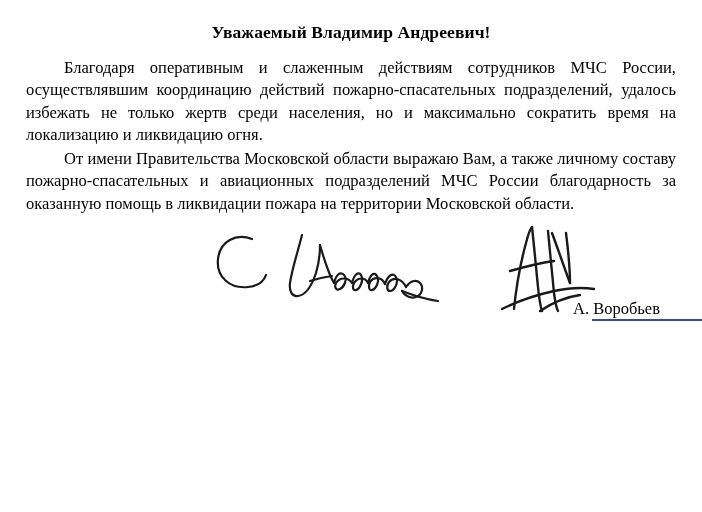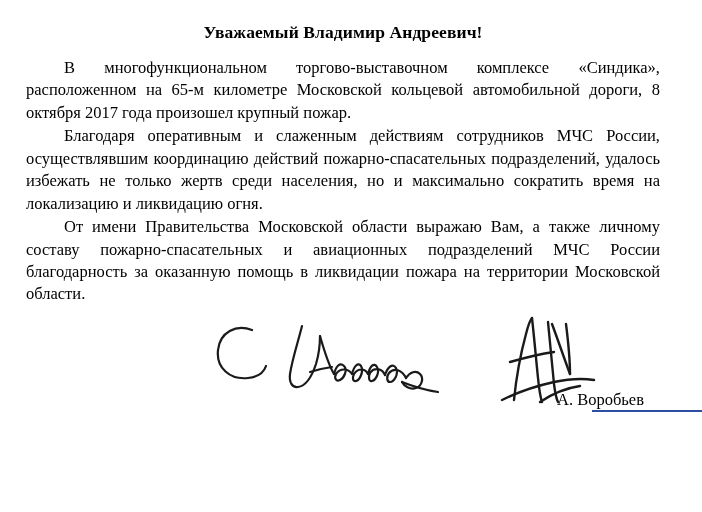--- a/index.html
+++ b/index.html
@@ -12,21 +12,21 @@
     background: #ffffff;
     font-family: "Liberation Serif", serif;
     color: #000000;
     overflow: hidden;
   }
   .page {
     position: relative;
     width: 702px;
     height: 428px;
     box-sizing: border-box;
-    padding: 14px 42px 0 26px;
+    padding: 14px 26px 0 26px;
   }
   .salutation {
     text-align: center;
     font-size: 17.5px;
     font-weight: bold;
     letter-spacing: 0.1px;
     margin: 8px 0 14px 0;
   }
   .para {
     text-align: justify;
@@ -75,21 +75,20 @@
     background: #2b4ea2;
   }
 </style>
 </head>
 <body>
 
 <div class="page">
 
   <div class="salutation">Уважаемый Владимир Андреевич!</div>
 
-  <p class="para">В многофункциональном торгово-выставочном комплексе «Синдика», расположенном на 65-м километре Московской кольцевой автомобильной дороги, 8 октября 2017 года произошел крупный пожар.</p>
   <p class="para">Благодаря оперативным и слаженным действиям сотрудников МЧС России, осуществлявшим координацию действий пожарно-спасательных подразделений, удалось избежать не только жертв среди населения, но и максимально сократить время на локализацию и ликвидацию огня.</p>
   <p class="para">От имени Правительства Московской области выражаю Вам, а также личному составу пожарно-спасательных и авиационных подразделений МЧС России благодарность за оказанную помощь в ликвидации пожара на территории Московской области.</p>
 
   <div class="sign-area">
 
     <svg class="sig-left" viewBox="0 0 260 90">
       <g fill="none" stroke="#1a1a1a" stroke-width="2.2" stroke-linecap="round" stroke-linejoin="round">
         <path d="M46 14 C30 8, 14 16, 12 34 C10 52, 24 64, 42 62 C52 61, 58 56, 60 50"></path>
         <path d="M96 10 C92 26, 86 44, 84 58 C83 66, 86 72, 92 71 C100 70, 106 60, 110 48 C113 38, 114 28, 114 20"></path>
         <path d="M114 20 C118 34, 122 48, 128 58"></path>

